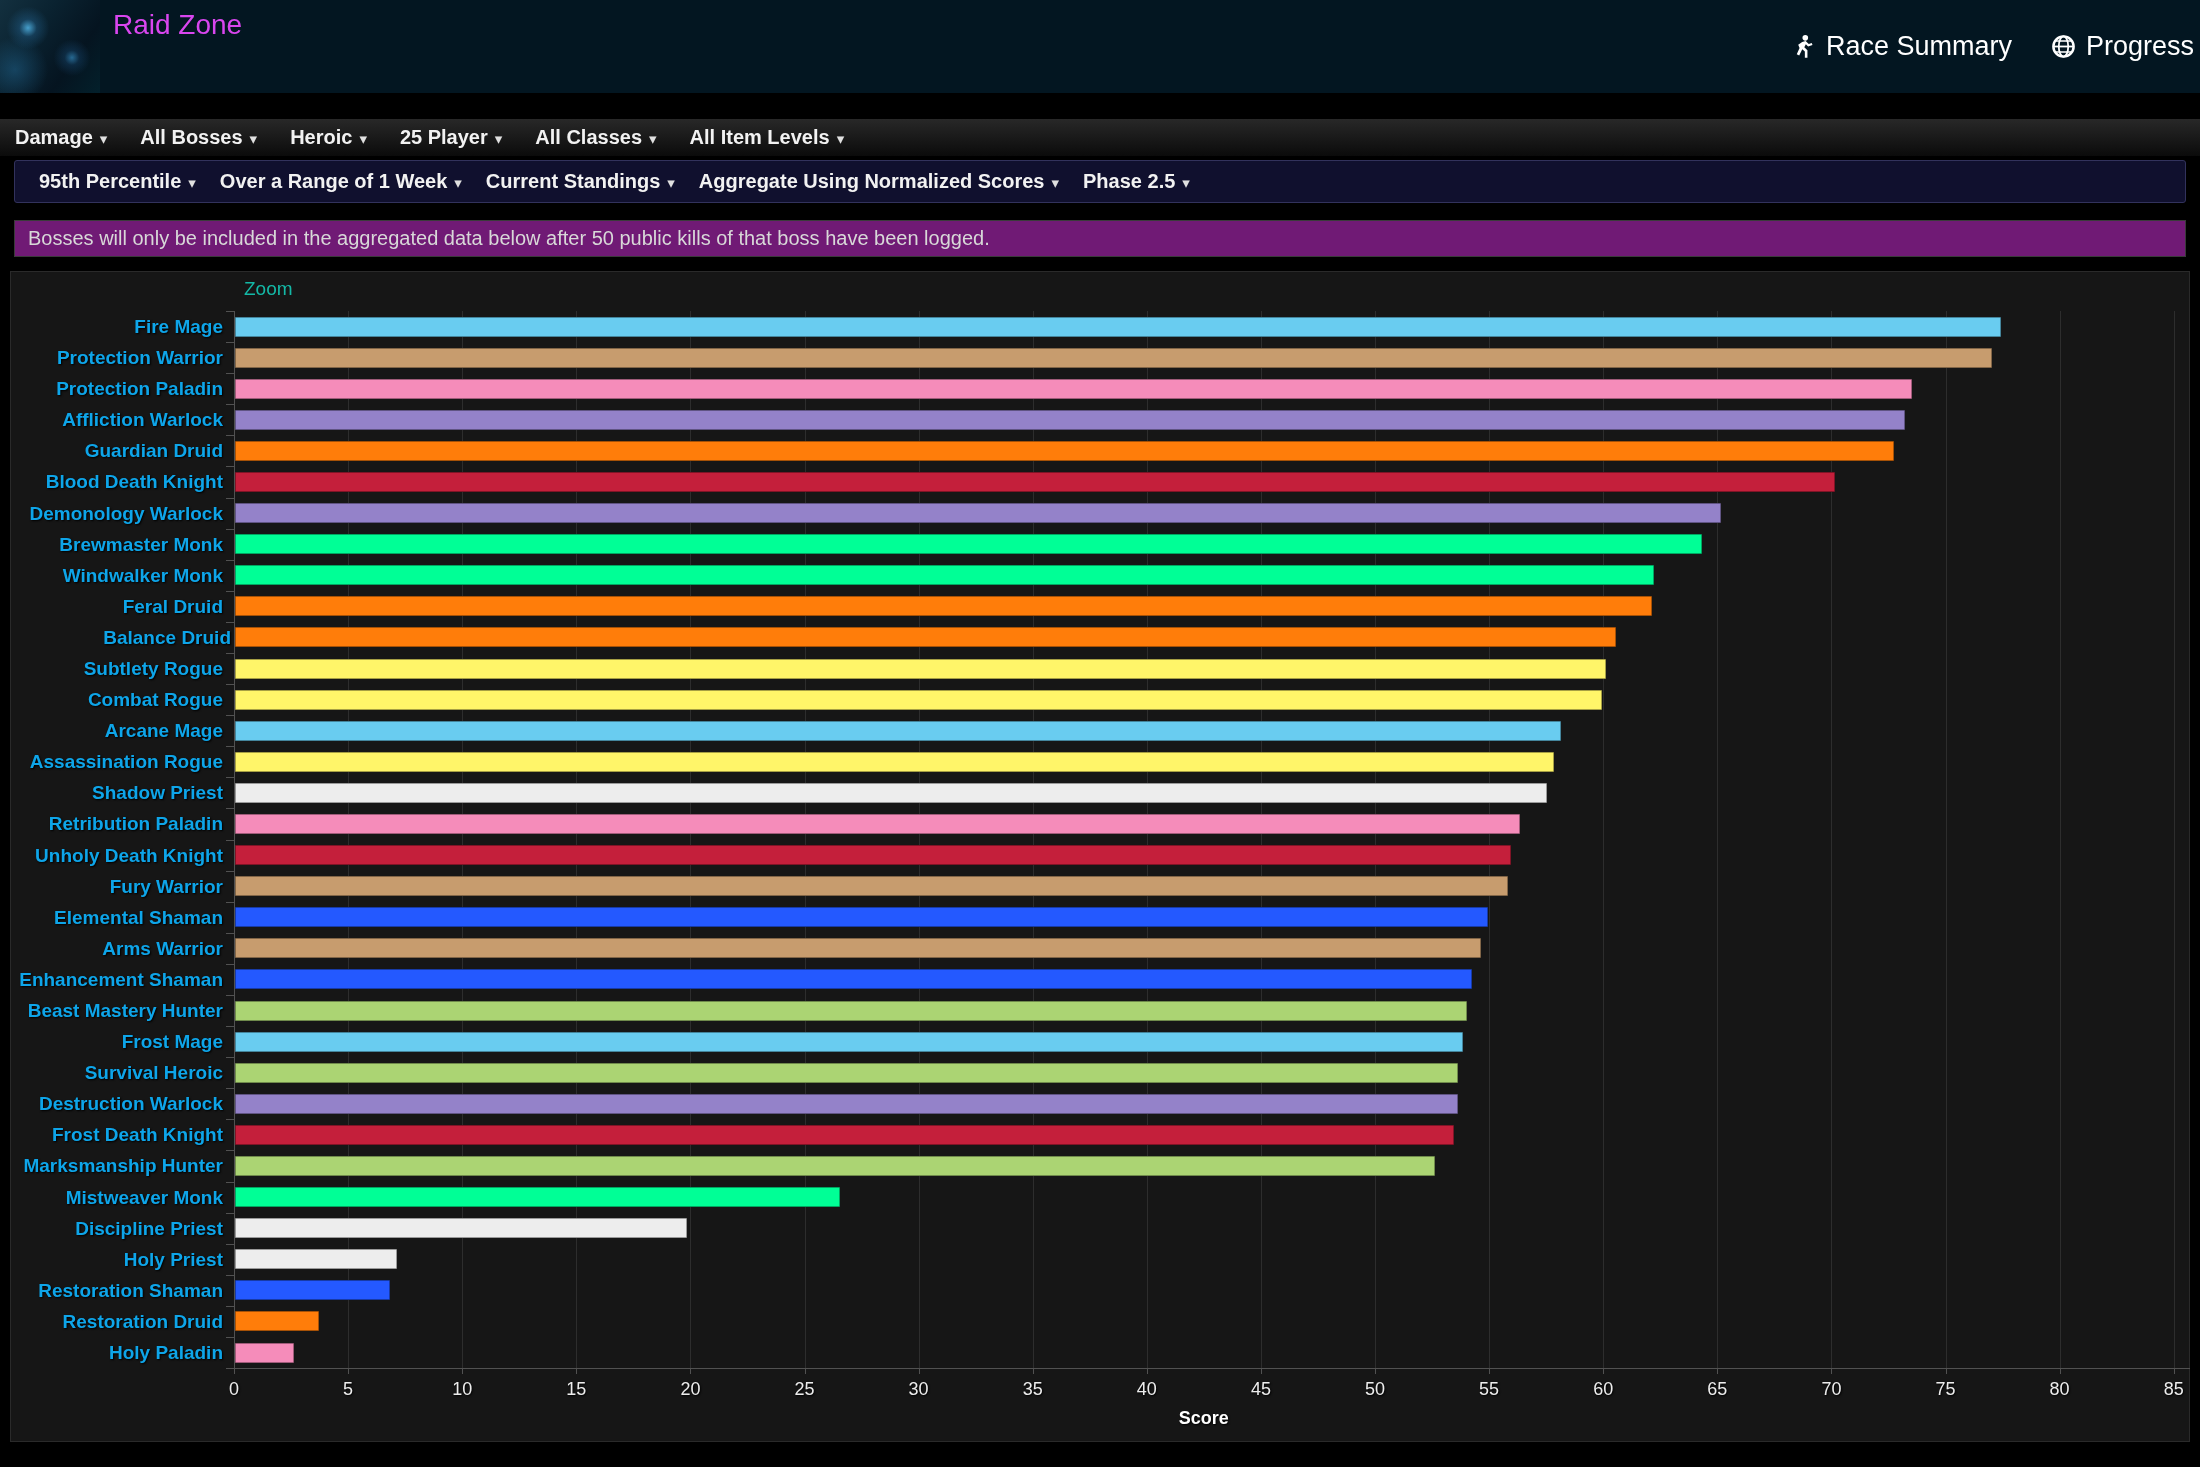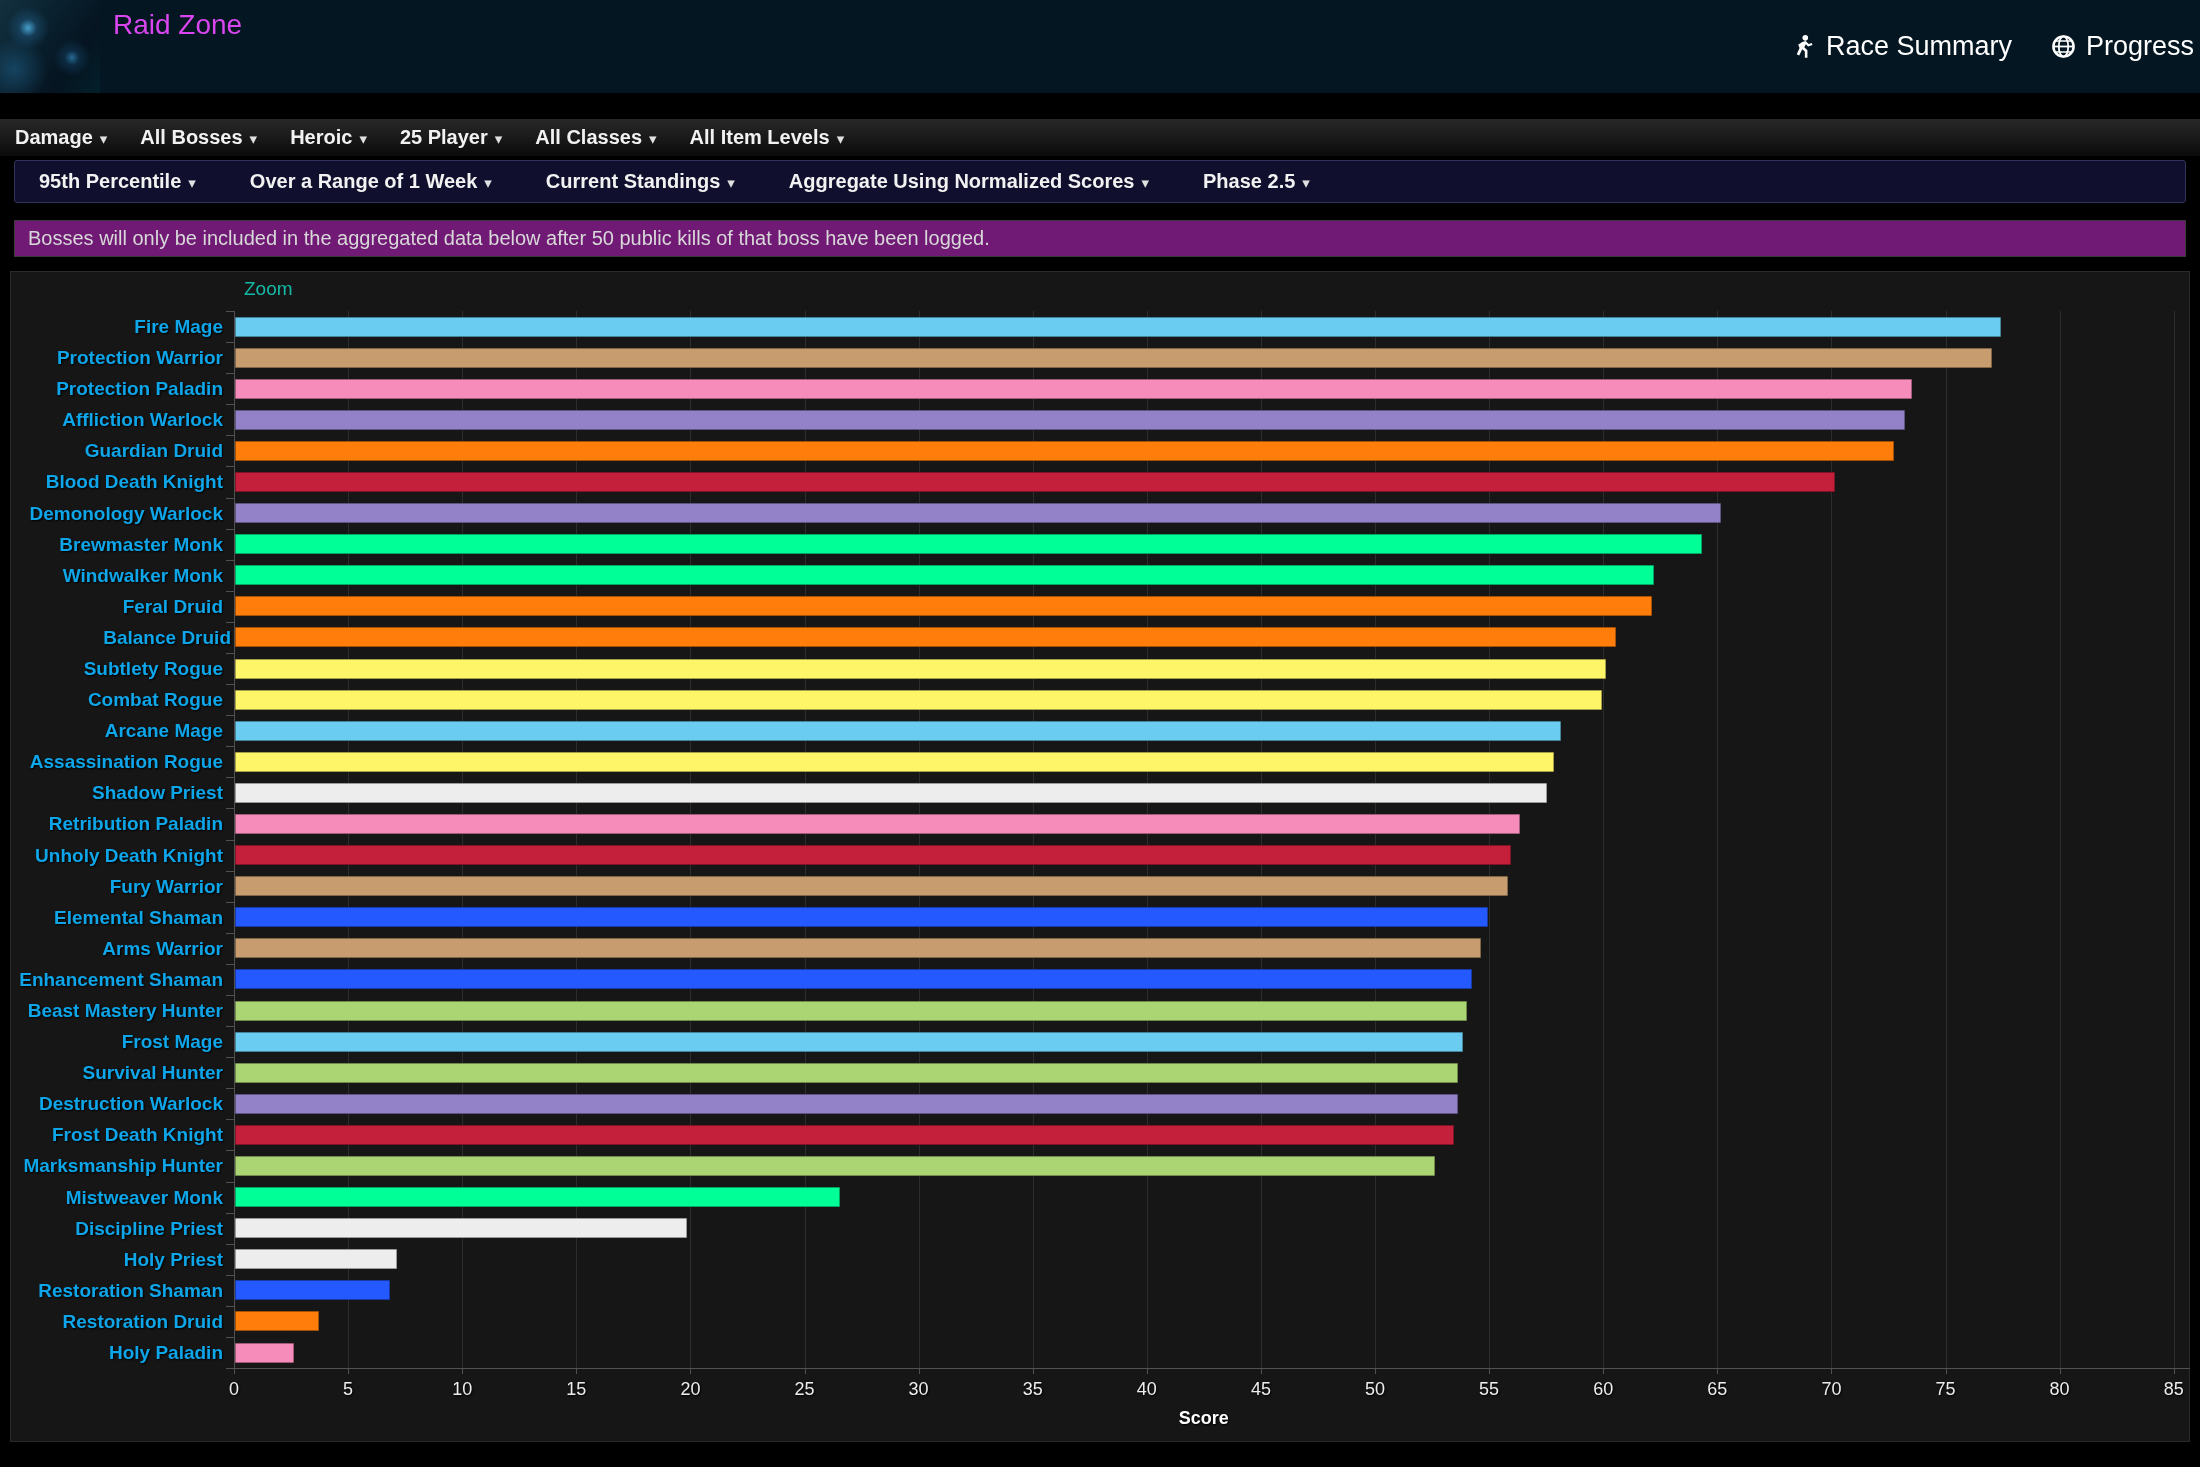--- a/index.html
+++ b/index.html
@@ -26,21 +26,21 @@
   .nav-item svg { width:27px; height:27px; display:block; }
   
   .fbar1 {
     position:absolute; left:0; top:119px; width:2200px; height:38px;
     background:linear-gradient(#282828, #0b0b0b); border-bottom:1px solid #000;
     display:flex; align-items:center; padding-left:15px; gap:33px;
   }
   .fbar2 {
     position:absolute; left:14px; top:160px; width:2172px; height:43px;
     background:#10102e; border:1px solid #32325c; border-radius:3px;
-    display:flex; align-items:center; padding-left:24px; gap:54px;
+    display:flex; align-items:center; padding-left:24px; gap:24px;
   }
   .f-item { display:flex; align-items:center; gap:7px; font-size:20px; font-weight:bold; color:#f2f2f2; cursor:pointer; white-space:nowrap; }
   .fbar2 .f-item { font-weight:600; }
   .caret { font-size:15px; color:#e0e0e0; position:relative; top:1px; }
   
   .notice {
     position:absolute; left:14px; top:220px; width:2172px; height:37px;
     background:#701a75; border:1px solid #3a3a3a;
     display:flex; align-items:center; padding-left:13px;
     font-size:20px; color:#d8d8d8;
@@ -281,21 +281,21 @@
     <div class="cat-label" style="left: 0px; width: 212px; top: 629.71px; height: 31.09px; line-height: 31.09px;">Elemental Shaman</div>
     <div class="bar" style="left: 224px; top: 635.255px; width: 1253px; background: rgb(36, 89, 255);"></div>
     <div class="cat-label" style="left: 0px; width: 212px; top: 660.8px; height: 31.09px; line-height: 31.09px;">Arms Warrior</div>
     <div class="bar" style="left: 224px; top: 666.345px; width: 1246px; background: rgb(199, 156, 110);"></div>
     <div class="cat-label" style="left: 0px; width: 212px; top: 691.89px; height: 31.09px; line-height: 31.09px;">Enhancement Shaman</div>
     <div class="bar" style="left: 224px; top: 697.435px; width: 1237px; background: rgb(36, 89, 255);"></div>
     <div class="cat-label" style="left: 0px; width: 212px; top: 722.98px; height: 31.09px; line-height: 31.09px;">Beast Mastery Hunter</div>
     <div class="bar" style="left: 224px; top: 728.525px; width: 1232px; background: rgb(171, 212, 115);"></div>
     <div class="cat-label" style="left: 0px; width: 212px; top: 754.07px; height: 31.09px; line-height: 31.09px;">Frost Mage</div>
     <div class="bar" style="left: 224px; top: 759.615px; width: 1228px; background: rgb(105, 204, 240);"></div>
-    <div class="cat-label" style="left: 0px; width: 212px; top: 785.16px; height: 31.09px; line-height: 31.09px;">Survival Hunter</div>
+    <div class="cat-label" style="left: 0px; width: 212px; top: 785.16px; height: 31.09px; line-height: 31.09px;">Survival Heroic</div>
     <div class="bar" style="left: 224px; top: 790.705px; width: 1223px; background: rgb(171, 212, 115);"></div>
     <div class="cat-label" style="left: 0px; width: 212px; top: 816.25px; height: 31.09px; line-height: 31.09px;">Destruction Warlock</div>
     <div class="bar" style="left: 224px; top: 821.795px; width: 1223px; background: rgb(148, 130, 201);"></div>
     <div class="cat-label" style="left: 0px; width: 212px; top: 847.34px; height: 31.09px; line-height: 31.09px;">Frost Death Knight</div>
     <div class="bar" style="left: 224px; top: 852.885px; width: 1219px; background: rgb(196, 31, 59);"></div>
     <div class="cat-label" style="left: 0px; width: 212px; top: 878.43px; height: 31.09px; line-height: 31.09px;">Marksmanship Hunter</div>
     <div class="bar" style="left: 224px; top: 883.975px; width: 1200px; background: rgb(171, 212, 115);"></div>
     <div class="cat-label" style="left: 0px; width: 212px; top: 909.52px; height: 31.09px; line-height: 31.09px;">Mistweaver Monk</div>
     <div class="bar" style="left: 224px; top: 915.065px; width: 605px; background: rgb(0, 255, 150);"></div>
     <div class="cat-label" style="left: 0px; width: 212px; top: 940.61px; height: 31.09px; line-height: 31.09px;">Discipline Priest</div>

